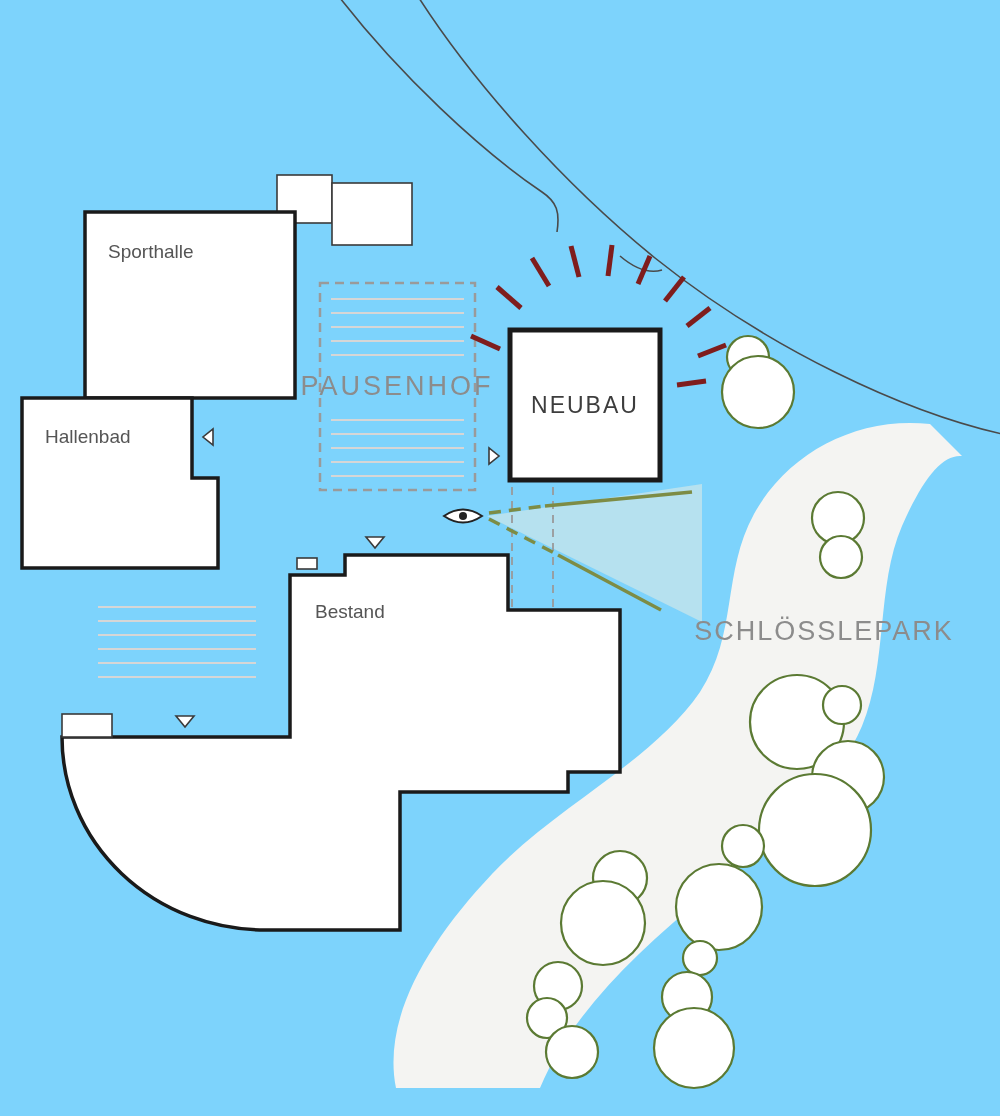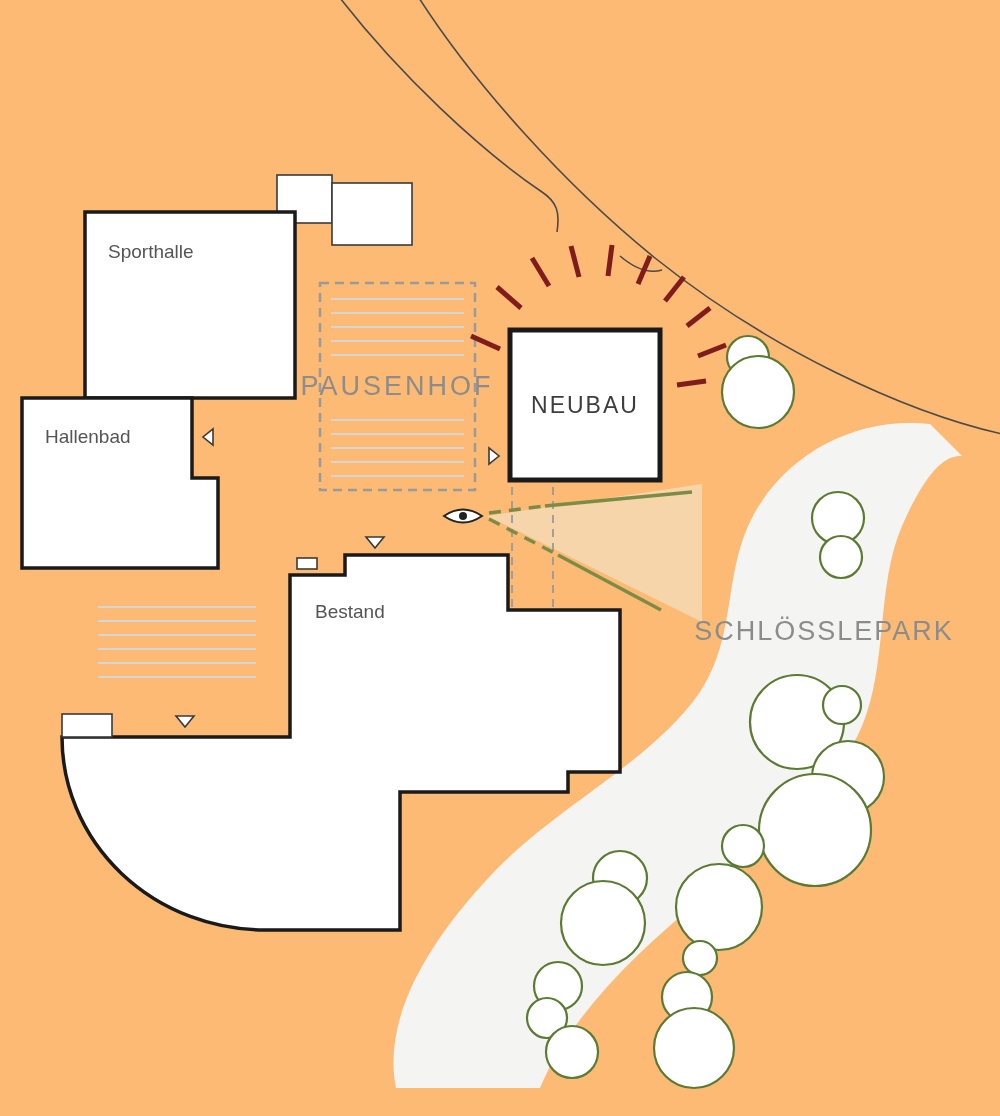--- a/index.html
+++ b/index.html
@@ -1,16 +1,16 @@
 <!DOCTYPE html>
 <html><head>
 <meta charset="utf-8">
 <style>
   html,body{margin:0;padding:0;background:#ffffff;}
-  #stage{position:relative;width:1000px;height:1116px;background:#fdba74;overflow:hidden;
+  #stage{position:relative;width:1000px;height:1116px;background:#7dd3fc;overflow:hidden;
          font-family:"Liberation Sans", sans-serif;}
   svg{display:block;}
   text{font-family:"Liberation Sans", sans-serif;}
 </style>
 </head>
 <body>
 
 <div id="stage">
 <svg width="1000" height="1116" viewBox="0 0 1000 1116" xmlns="http://www.w3.org/2000/svg">
 

